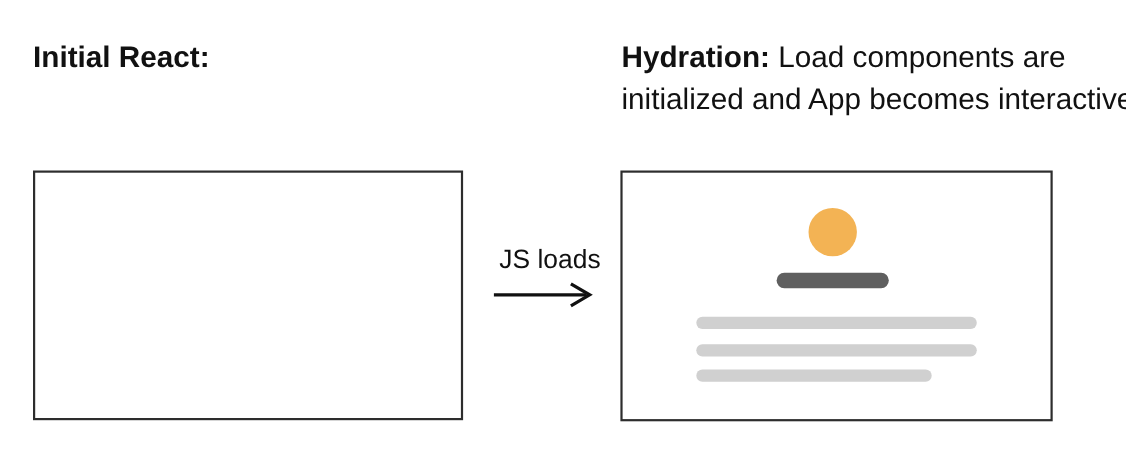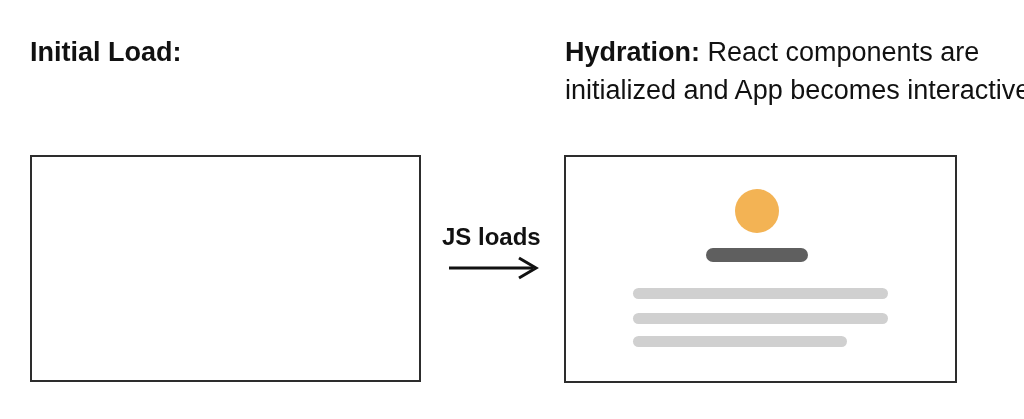--- a/index.html
+++ b/index.html
@@ -35,22 +35,21 @@
     background: #ffffff;
   }
   .box-left  { left: 30px;  width: 391px; height: 227px; }
   .box-right { left: 564px; width: 393px; height: 228px; }
 
   .connector {
     position: absolute;
     left: 442px;
     top: 222px;
     width: 104px;
-    text-align: left;
-    font-weight: bold;
+    text-align: right;
   }
   .connector-label {
     font-size: 24px;
     line-height: 30px;
     color: var(--text, #111111);
     white-space: nowrap;
   }
   .connector svg {
     display: block;
     margin: 4px auto 0 auto;
@@ -84,26 +83,26 @@
   .skeleton-line-1 { top: 131px; width: 255px; }
   .skeleton-line-2 { top: 156px; width: 255px; }
   .skeleton-line-3 { top: 179px; width: 214px; }
 </style>
 </head>
 <body>
 
 <div class="canvas">
 
   <div class="caption caption-left">
-    <b>Initial Load:</b><br>
+    <b>Initial React:</b><br>
   </div>
 
   <div class="caption caption-right">
     <b>Hydration:</b>
-    <span>React components are</span><br>
+    <span>Load components are</span><br>
     <span>initialized and App becomes interactive</span>
   </div>
 
   <div class="app-box box-left"></div>
 
   <div class="connector">
     <div class="connector-label">JS loads</div>
     <svg width="94" height="24" viewBox="0 0 94 24">
       <path d="M2 12 H86" stroke="var(--arrow, #111111)" stroke-width="3" fill="none"></path>
       <path d="M72 2 L89 12 L72 22" stroke="var(--arrow, #111111)" stroke-width="3" fill="none" stroke-linejoin="miter"></path>

